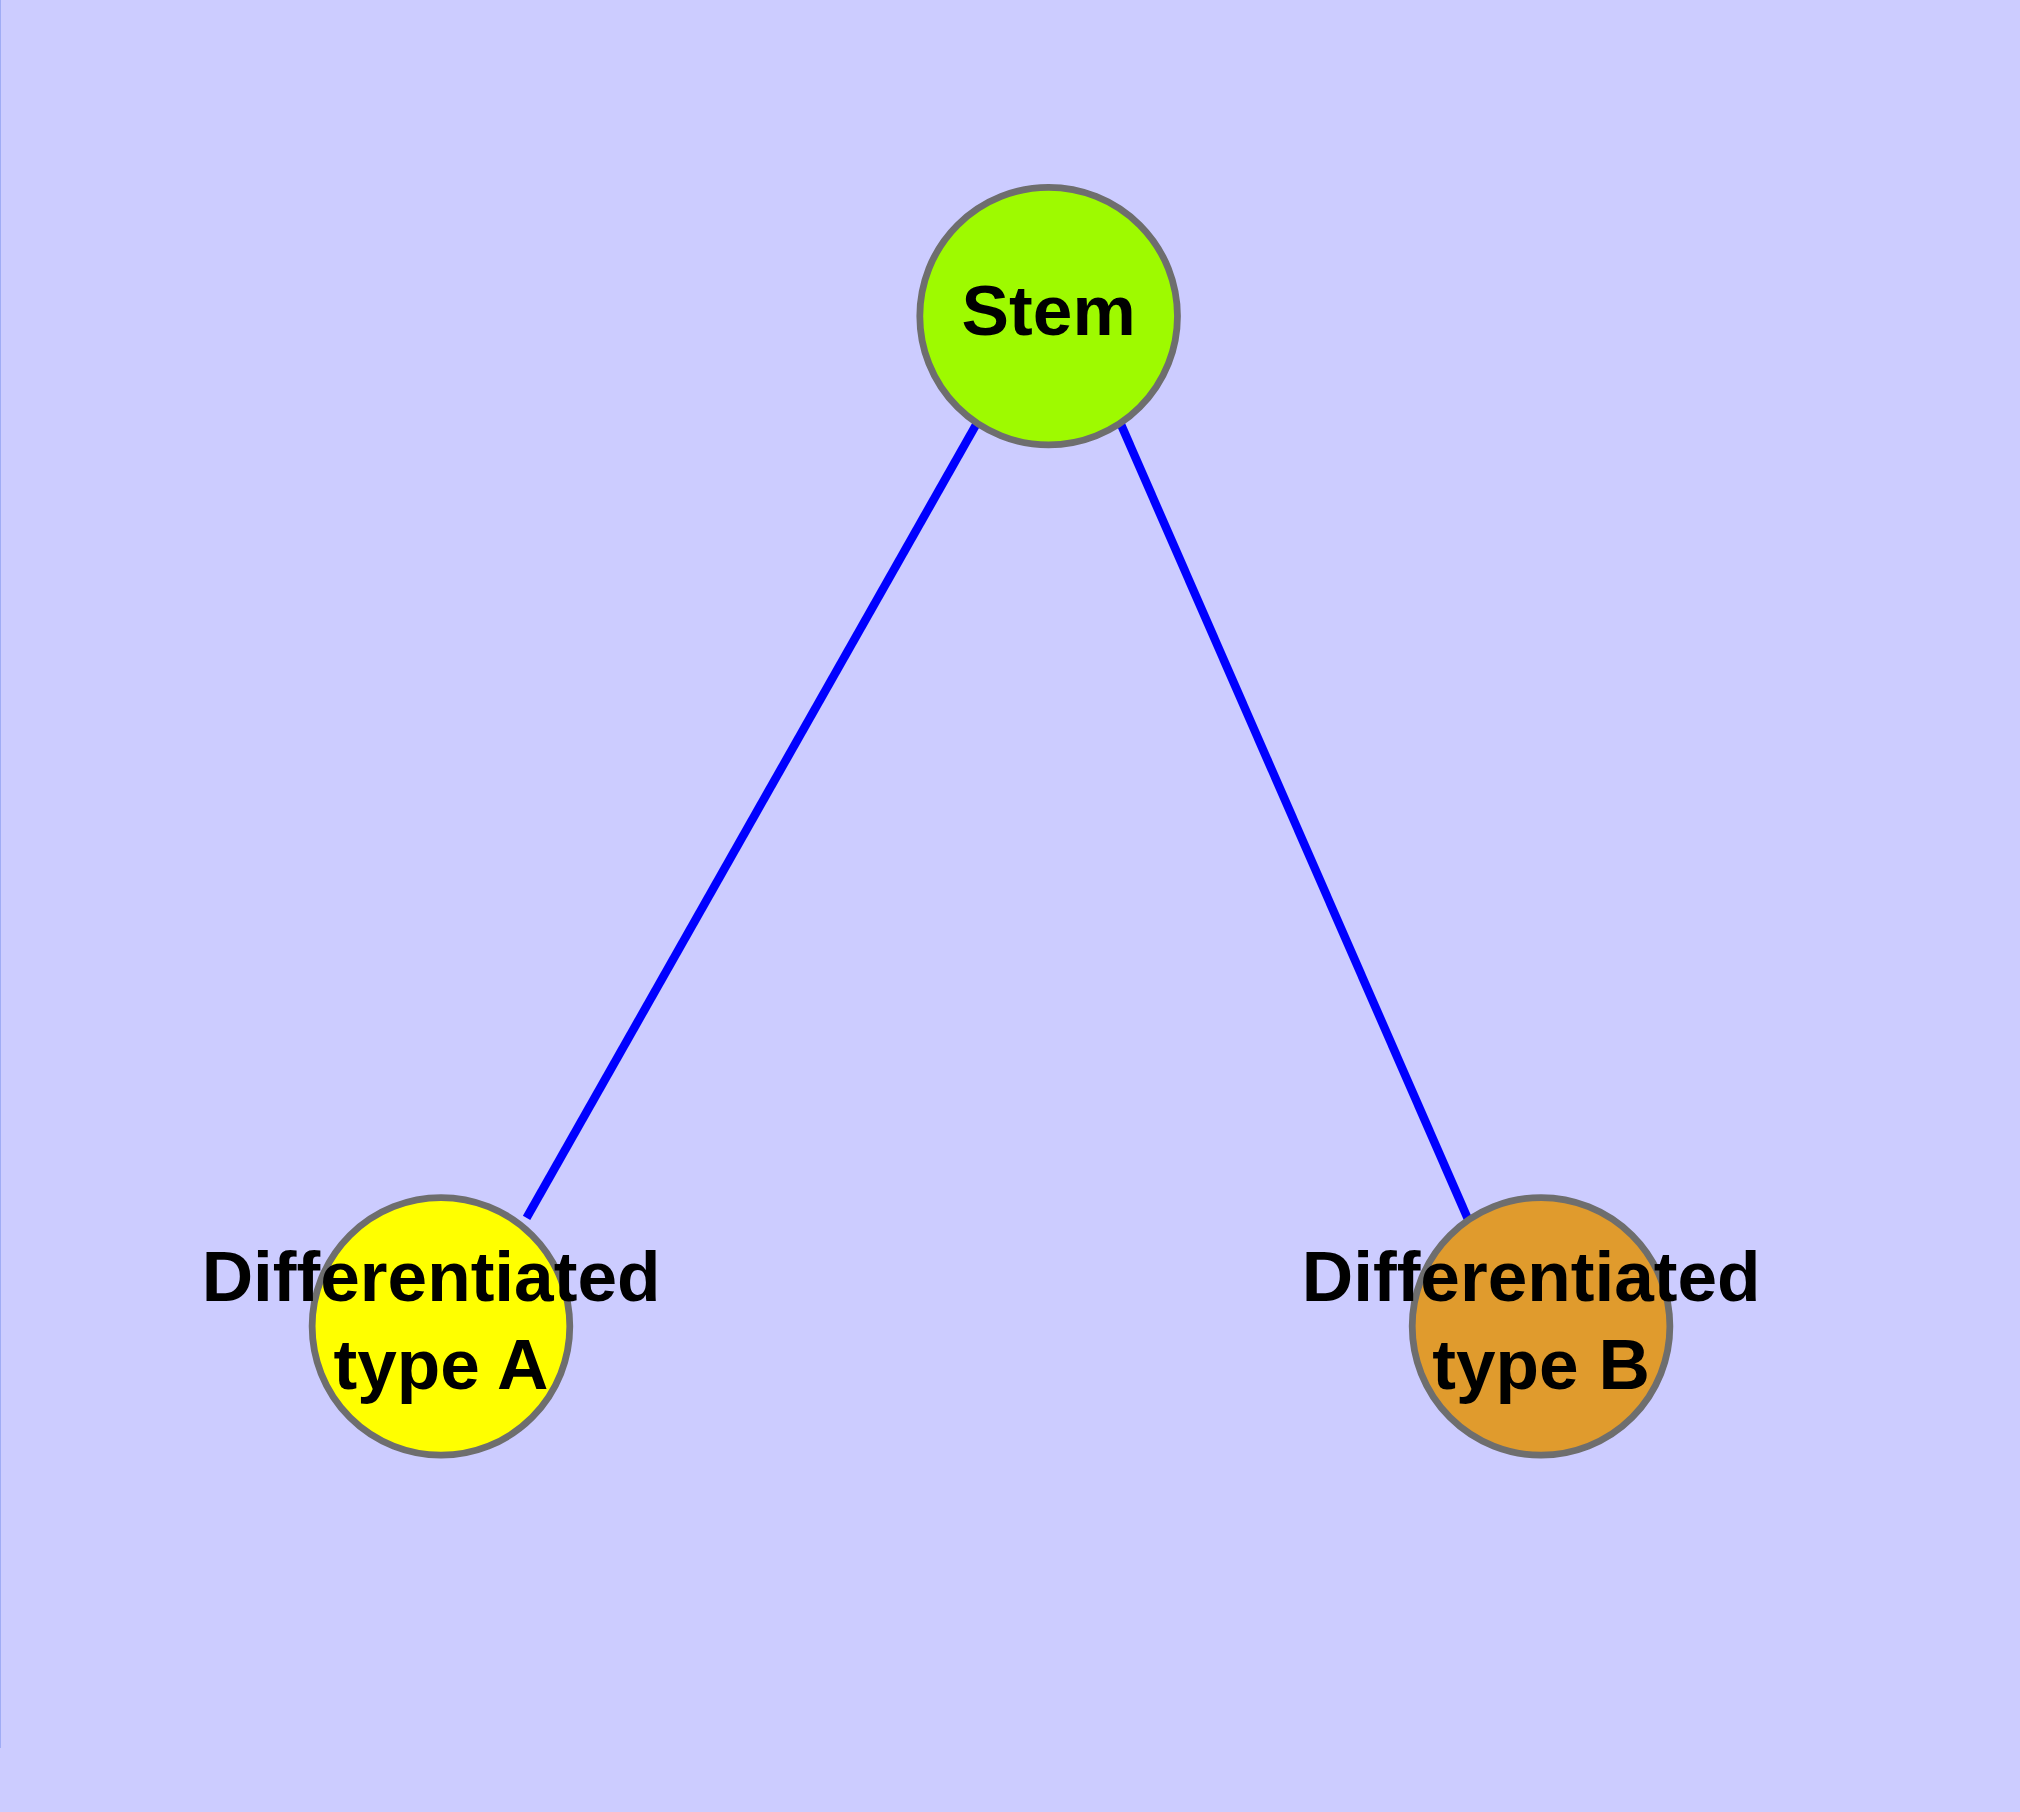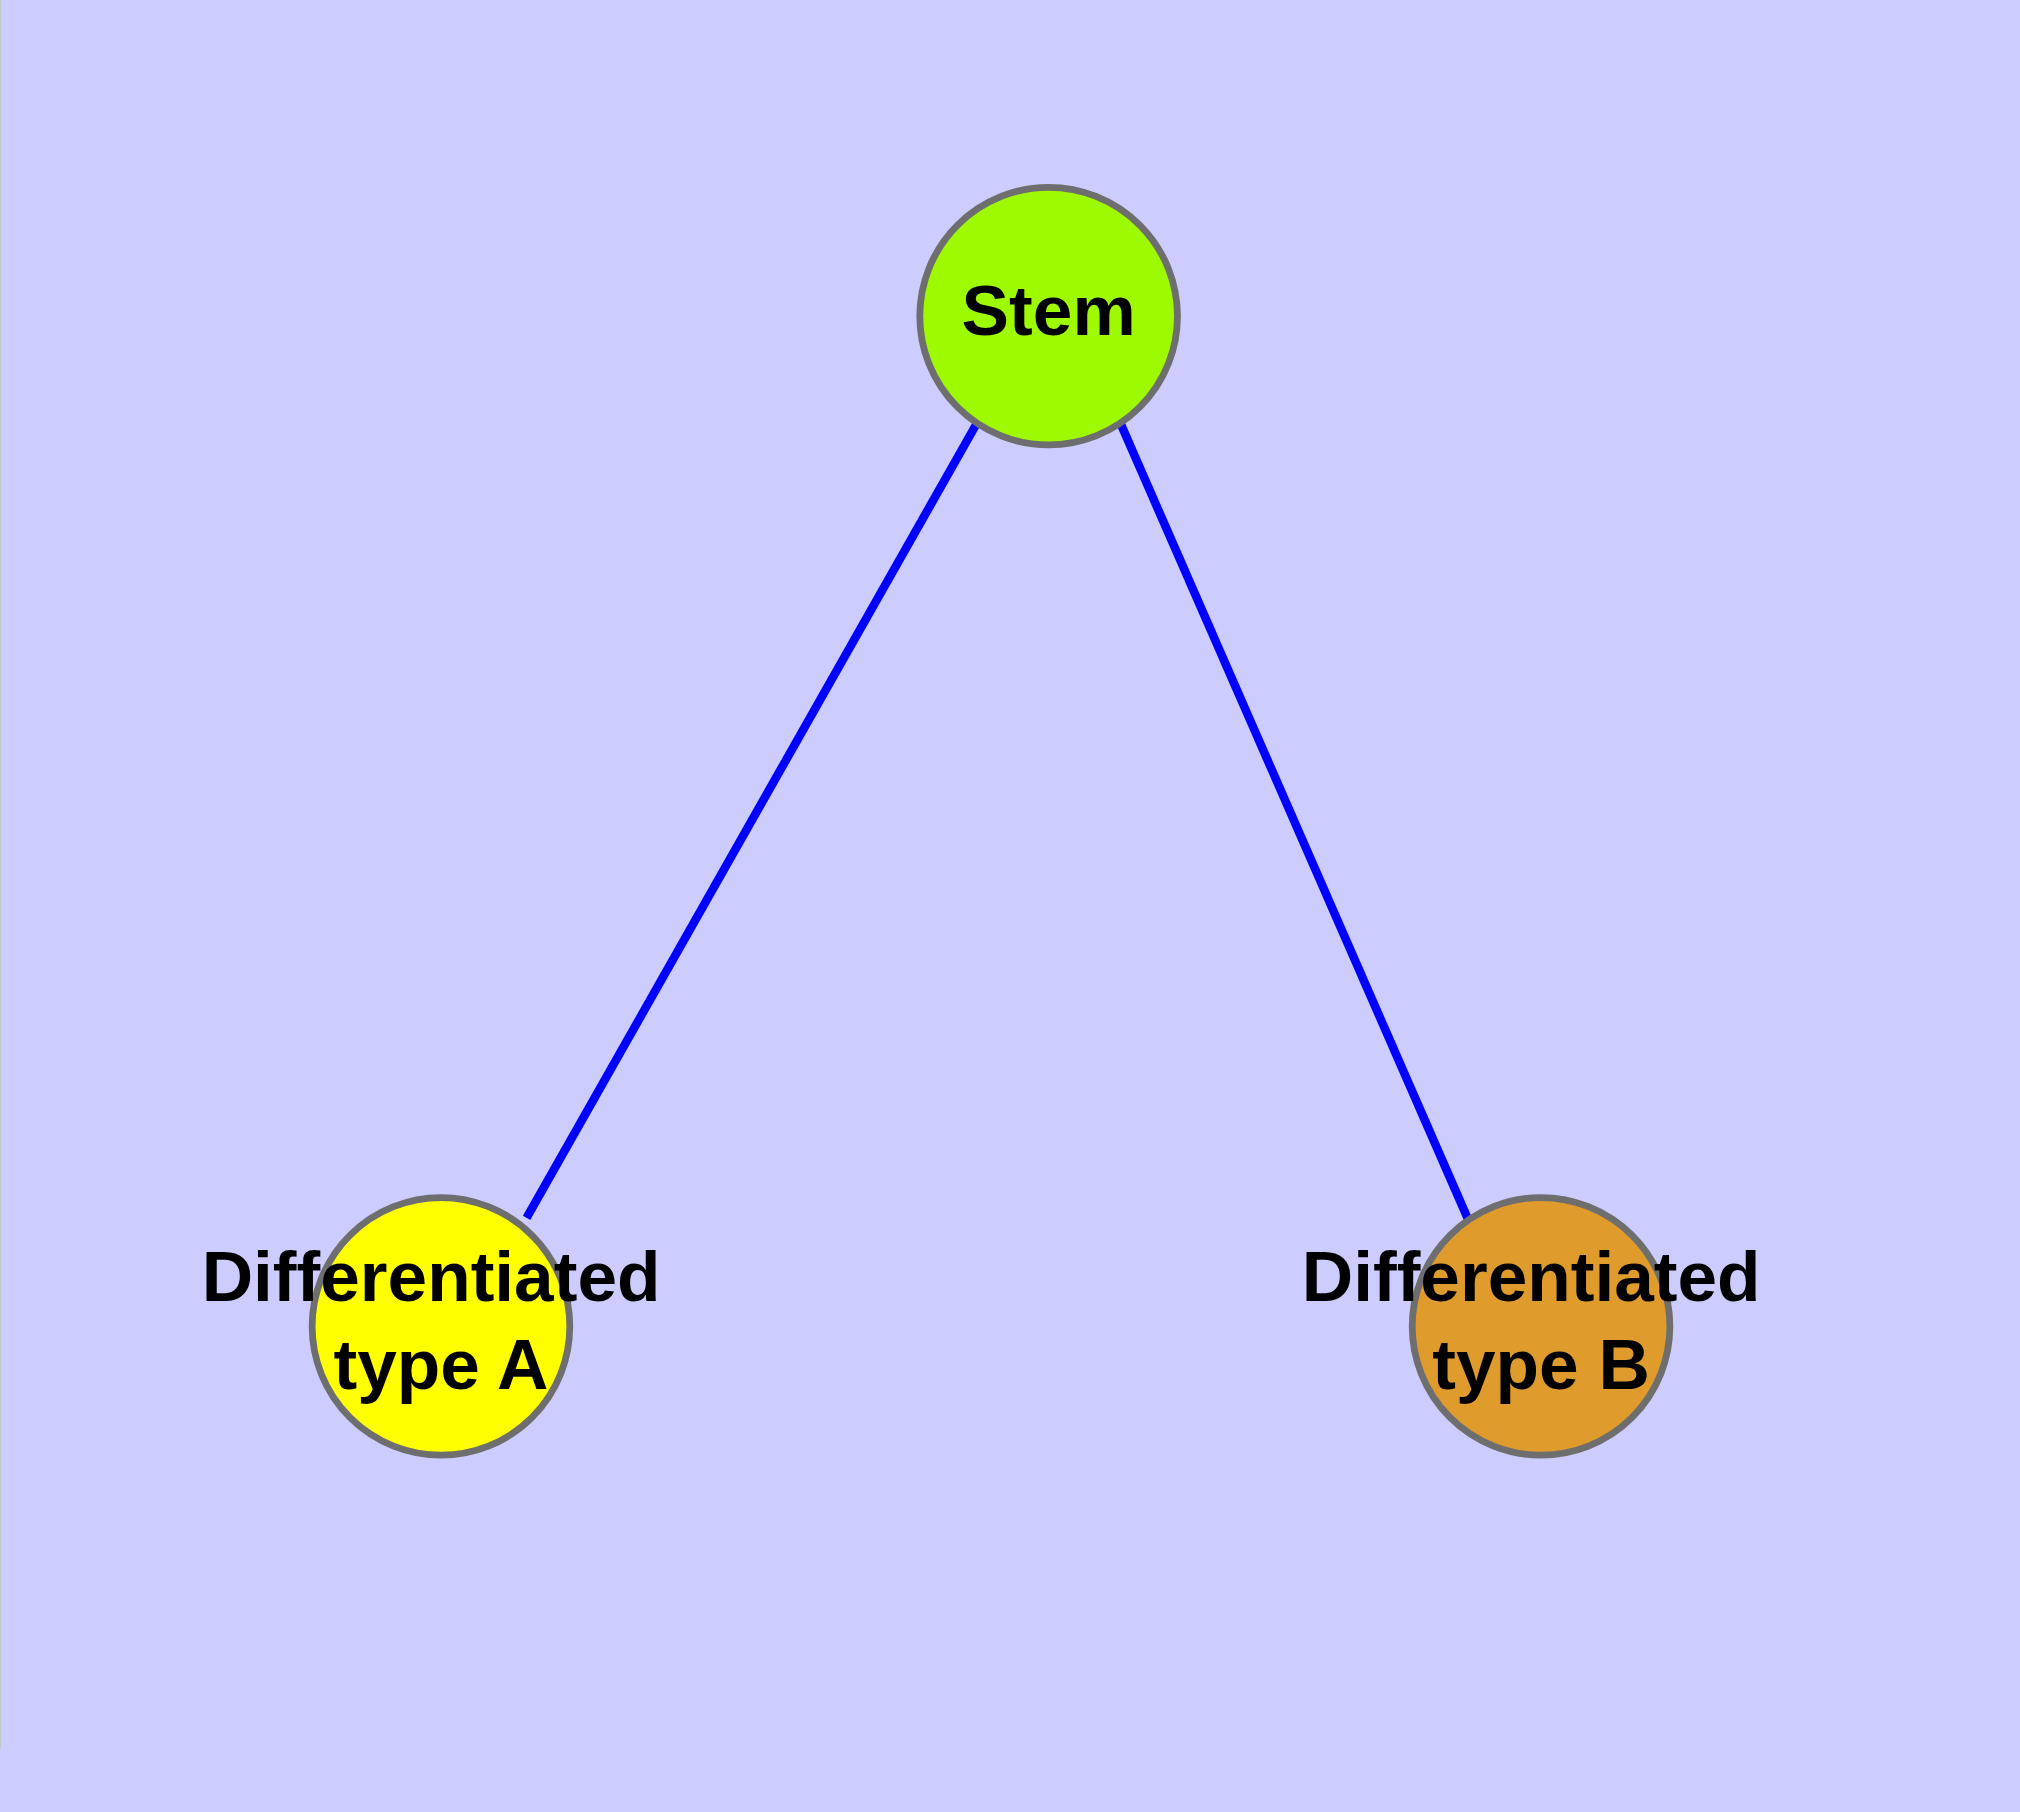--- a/index.html
+++ b/index.html
@@ -28,21 +28,21 @@
     font-weight: bold;
     fill: #000000;
     text-anchor: middle;
     dominant-baseline: middle;
     paint-order: normal;
   }
 </style>
 </head>
 <body>
 
-<div id="canvas" style="width: 2021px; height: 1748px; background: #84cc16;">
+<div id="canvas" style="width: 2021px; height: 1748px; background: #1d4ed8;">
   <svg id="graph-svg" viewBox="0 0 2384 2138" style="width: 2021px; height: 1812px;">
 
     <rect x="0" y="0" width="2384" height="2138" fill="#ccccff"></rect>
 
     <g>
       <line stroke="#0000ff" stroke-width="10" stroke-linecap="butt" x1="1152" y1="500" x2="621" y2="1437"></line>
       <line stroke="#0000ff" stroke-width="10" stroke-linecap="butt" x1="1322" y1="500" x2="1736" y2="1448"></line>
     </g>
 
     <g>

